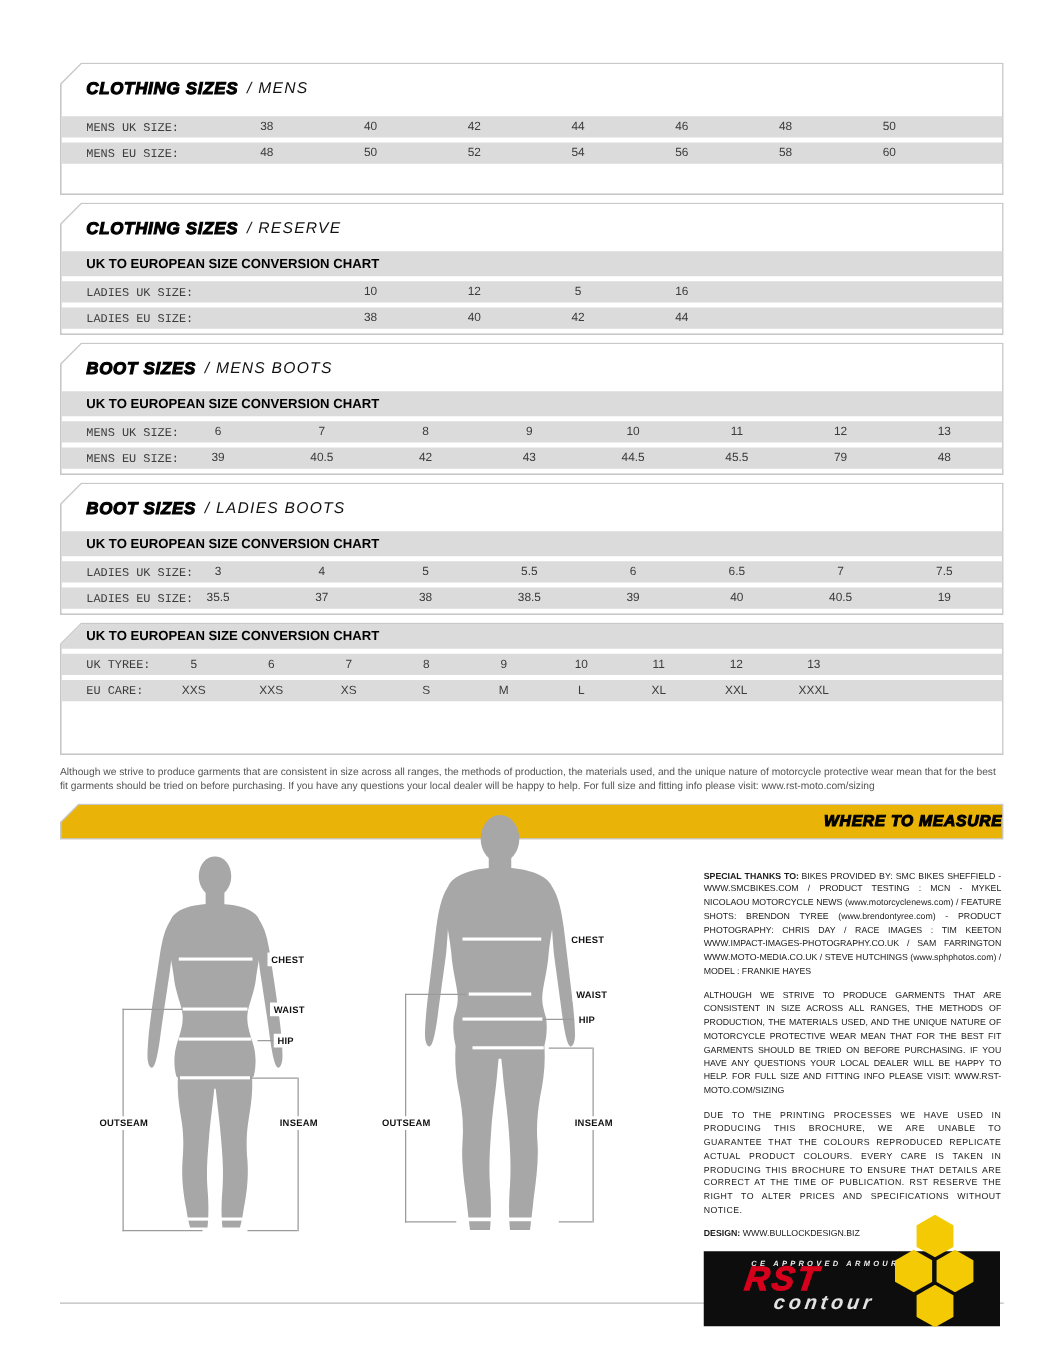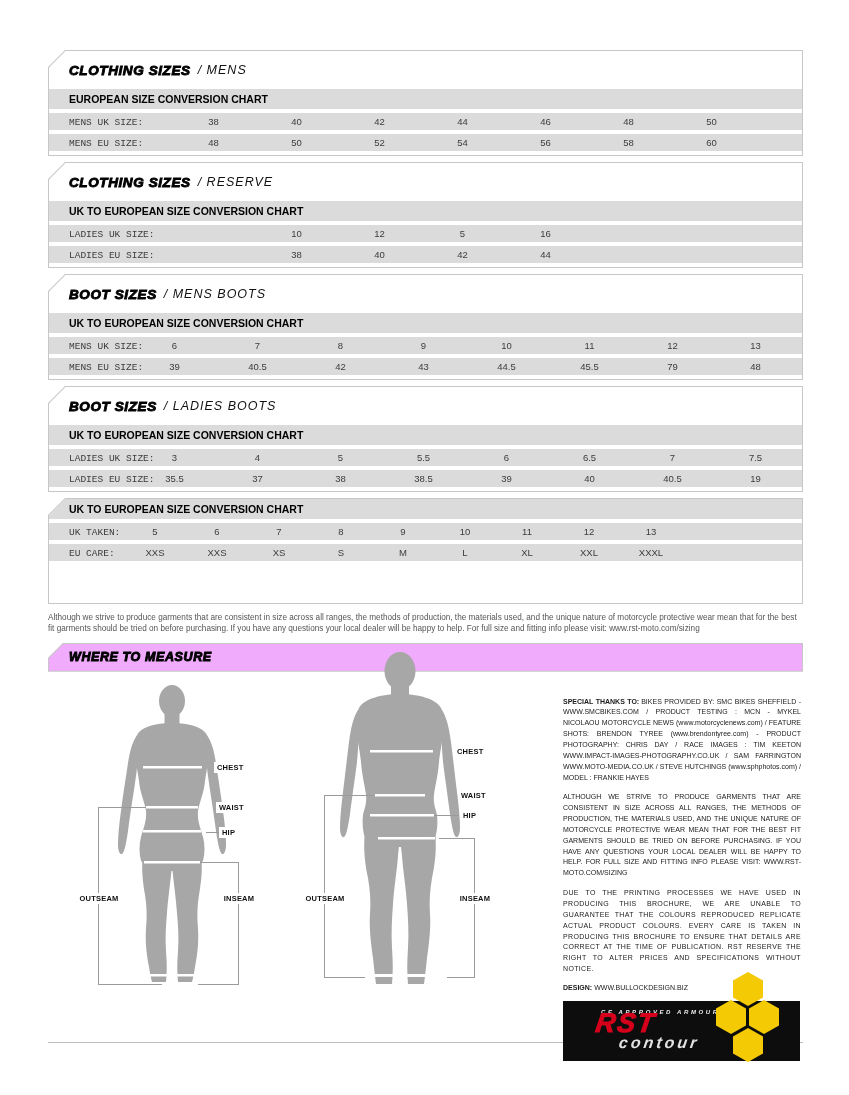--- a/index.html
+++ b/index.html
@@ -32,23 +32,23 @@
   .sec-boots    .cells{margin-left:84px;}  .sec-boots .cell{width:83px;}
   .sec-gloves   .cells{margin-left:75px;}  .sec-gloves .cell{width:62px;}
 
   .disclaimer{margin-top:8px;font-size:8.2px;line-height:1.38;color:#555;width:755px;}
 
   
   .measure-wrap{position:relative;margin-top:8px;width:755px;height:399px;
        border-bottom:1px solid #bcbcbc;}
   .measure-header{position:absolute;left:0;top:0;width:755px;height:29px;
        background:#c7c7c7;clip-path:polygon(15px 0,100% 0,100% 100%,0 100%,0 15px);z-index:1;}
-  .measure-header-inner{position:absolute;inset:1px;background:#f0abfc;
+  .measure-header-inner{position:absolute;inset:1px;background:#eab308;
        clip-path:polygon(14.5px 0,100% 0,100% 100%,0 100%,0 14.5px);
-       display:flex;align-items:center;padding-left:20px;}
+       display:flex;align-items:center;padding-left:20px;justify-content:flex-end;}
   .figure{position:absolute;z-index:2;}
   .sil{fill:#a7a7a7;}
   .mwhite{fill:#fff;}
   .mline{position:absolute;background:#9b9b9b;z-index:3;}
   .mline.h{height:1px;} .mline.v{width:1px;}
   .mlabel{position:absolute;font-weight:700;font-size:7.5px;letter-spacing:.2px;
        color:#111;z-index:4;background:#fff;padding:1px 3px;white-space:nowrap;}
   .mlabel.centered{transform:translateX(-50%);}
 
   
@@ -78,21 +78,20 @@
 <body>
 
 <div class="content">
 
   <div class="sec sec-clothing">
     <div class="sec-inner">
       <div class="sec-header">
         <span class="sec-title-main">CLOTHING SIZES</span>
         <span class="sec-title-suffix">/ MENS</span>
       </div>
-      <div class="bar subheader">EUROPEAN SIZE CONVERSION CHART</div>
       <div class="bar row">
         <span class="row-label">MENS UK SIZE:</span>
         <span class="cells">
           <span class="cell">38</span>
           <span class="cell">40</span>
           <span class="cell">42</span>
           <span class="cell">44</span>
           <span class="cell">46</span>
           <span class="cell">48</span>
           <span class="cell">50</span>
@@ -212,21 +211,21 @@
           <span class="cell">19</span>
         </span>
       </div>
     </div>
   </div>
 
   <div class="sec sec-gloves">
     <div class="sec-inner">
       <div class="bar subheader">UK TO EUROPEAN SIZE CONVERSION CHART</div>
       <div class="bar row">
-        <span class="row-label">UK TAKEN:</span>
+        <span class="row-label">UK TYREE:</span>
         <span class="cells">
           <span class="cell">5</span>
           <span class="cell">6</span>
           <span class="cell">7</span>
           <span class="cell">8</span>
           <span class="cell">9</span>
           <span class="cell">10</span>
           <span class="cell">11</span>
           <span class="cell">12</span>
           <span class="cell">13</span>

